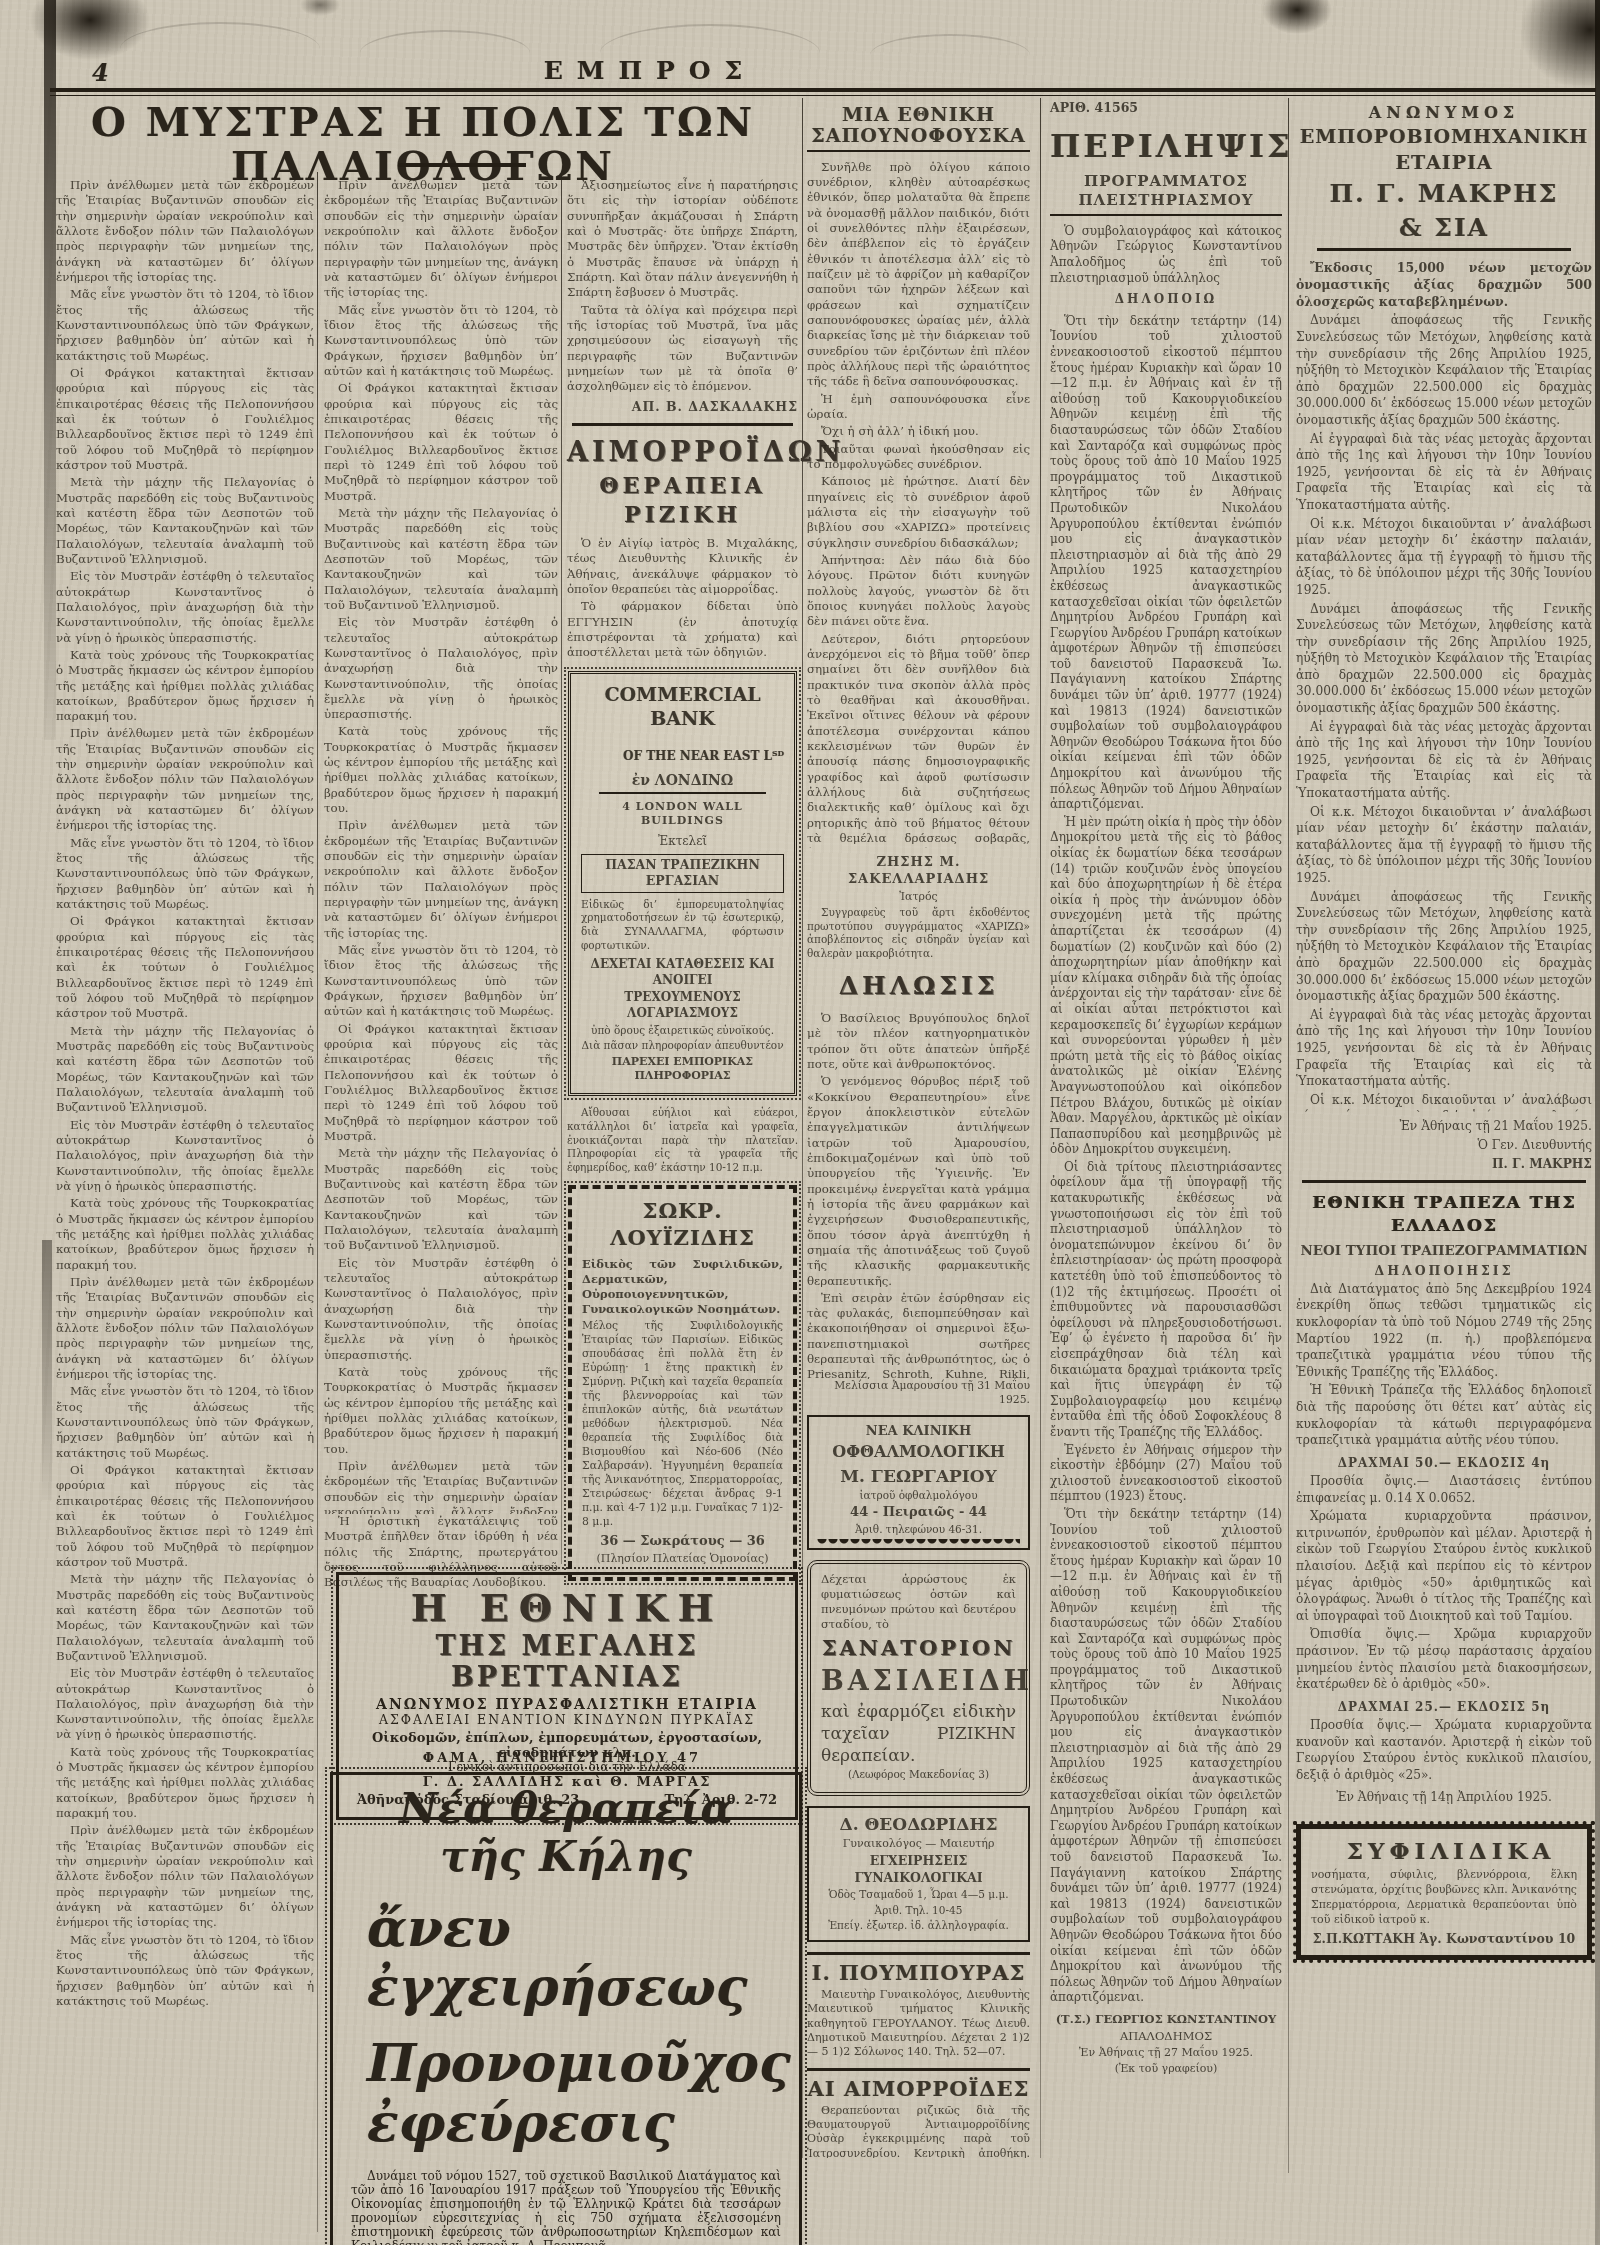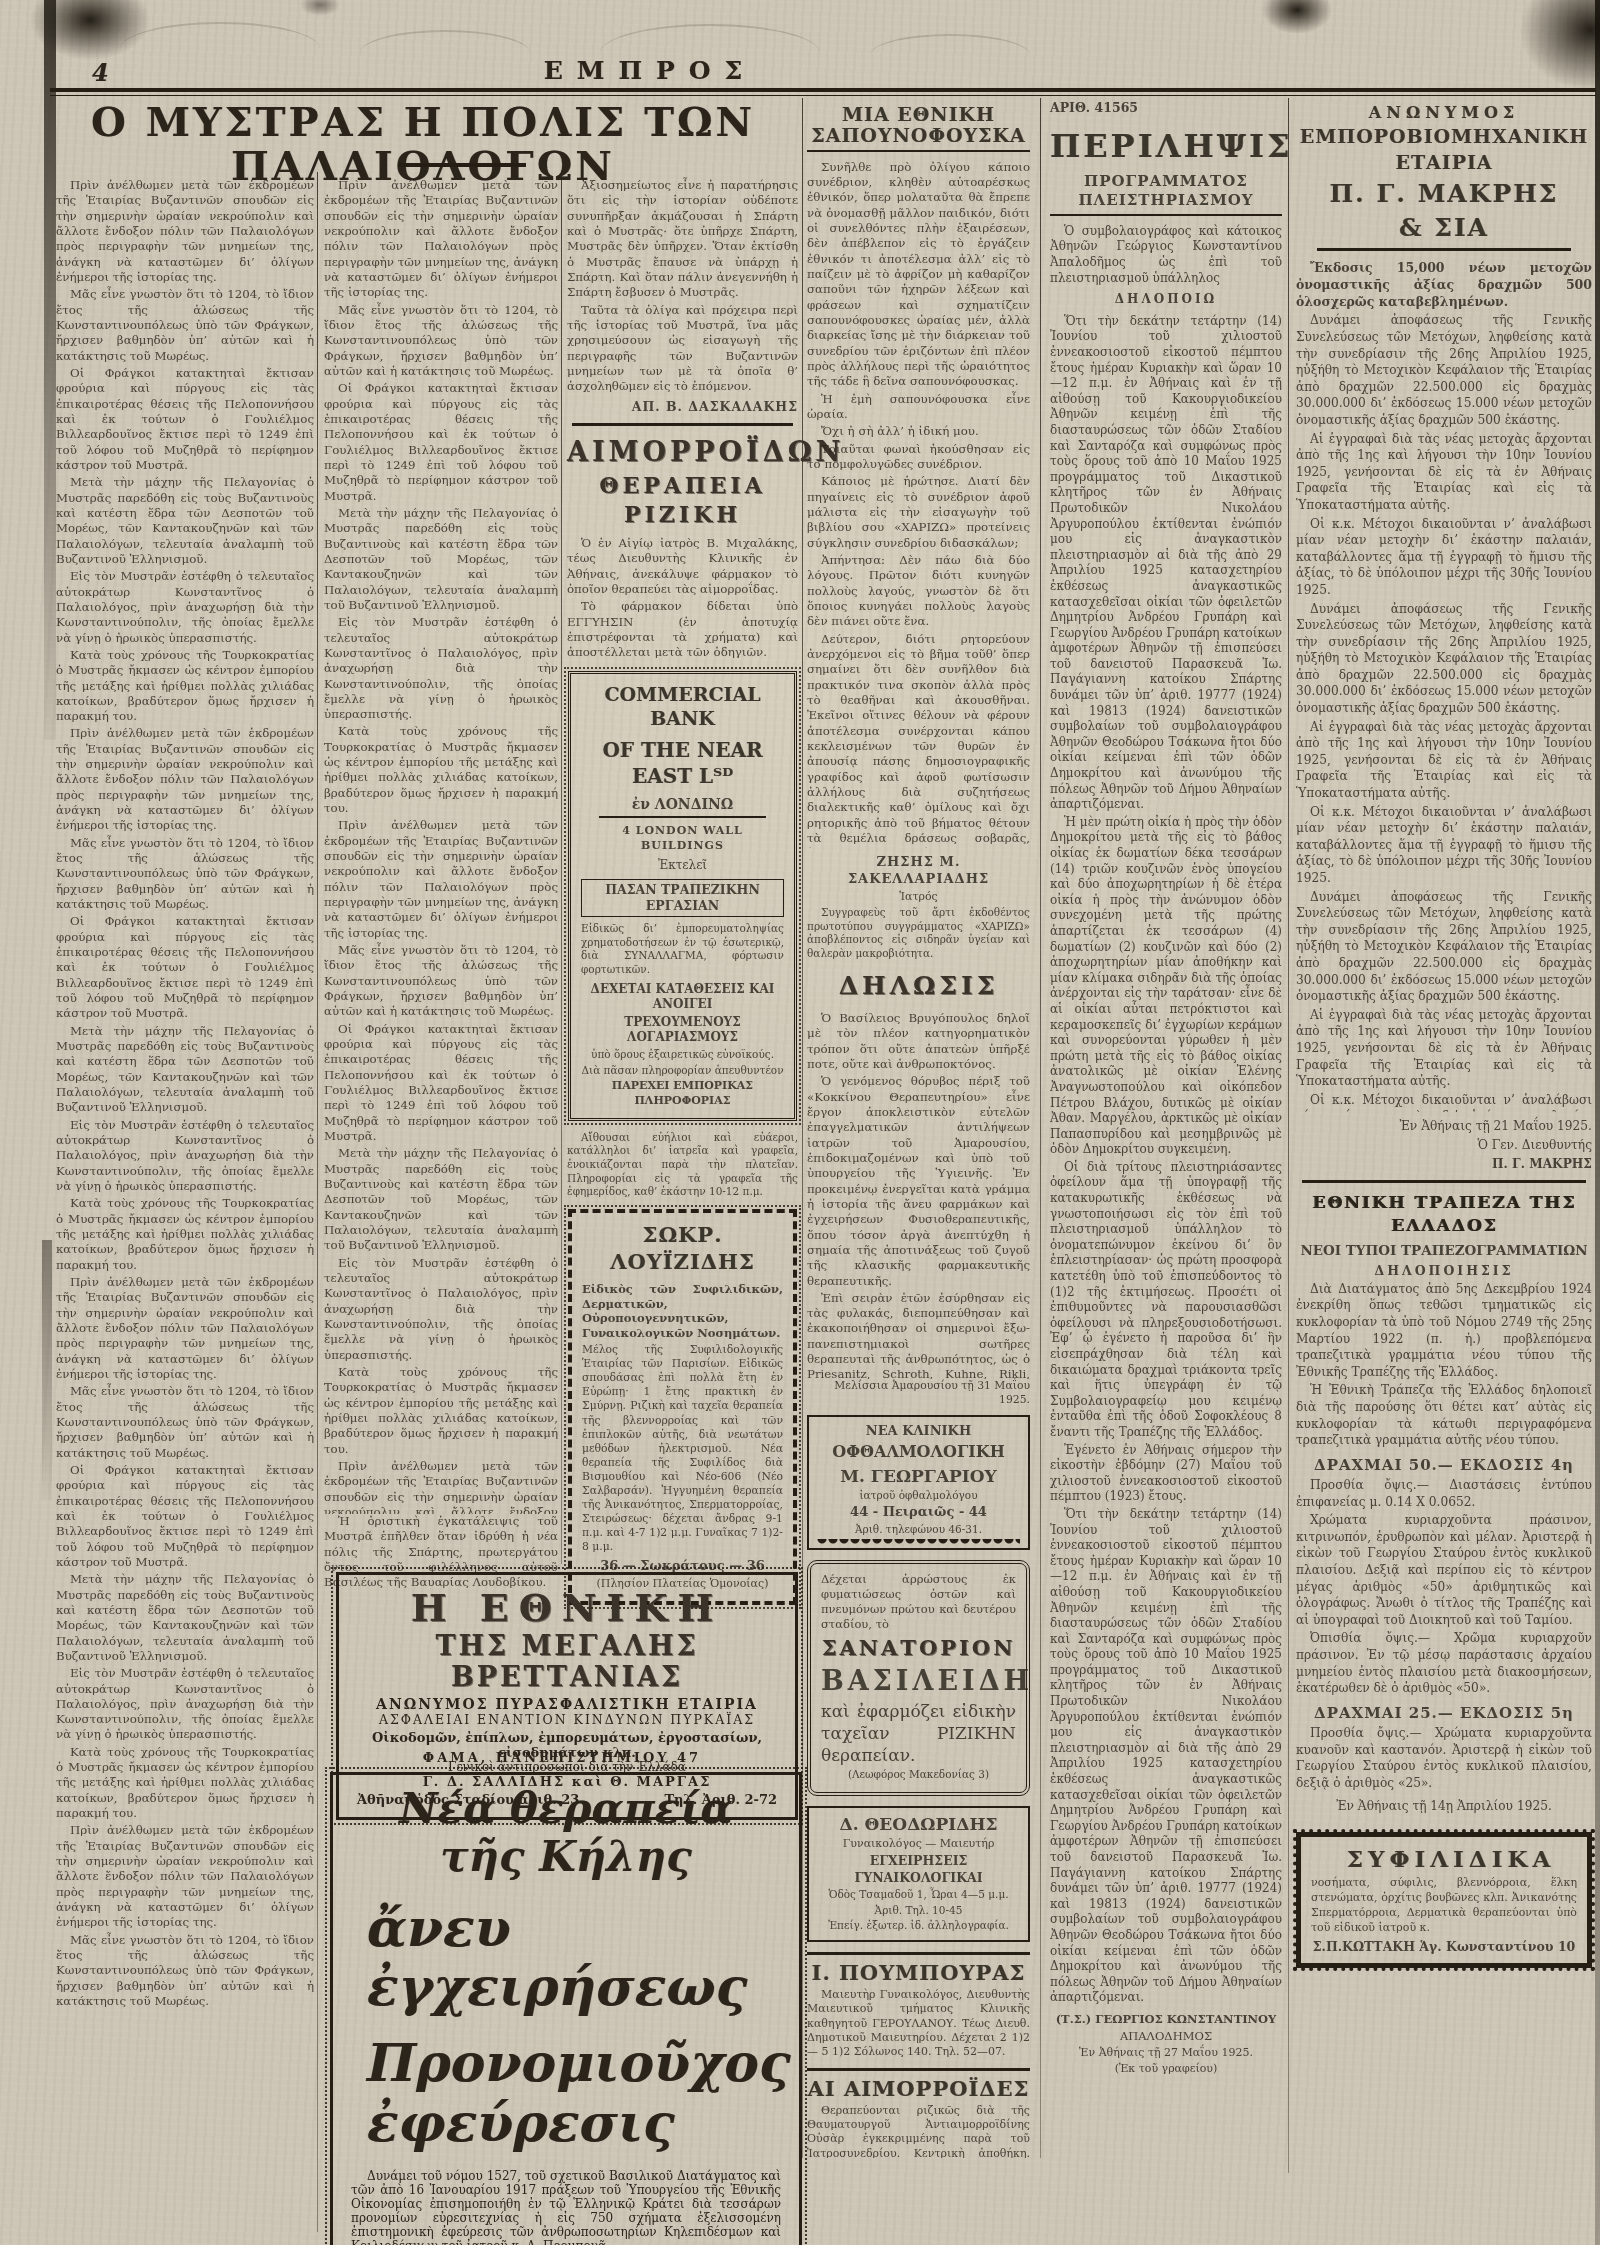--- a/index.html
+++ b/index.html
@@ -53,21 +53,21 @@
   .ethniki-box,.kilis-box{position:absolute;border:3px solid var(--rule);outline:2px dotted rgba(36,30,21,.85);outline-offset:3px;padding:10px 18px;text-align:center;}
   .kilis-box{font-size:12px;text-align:justify;}
   .kilis-title{font-style:italic;font-weight:bold;text-align:center;font-size:42px;line-height:1.15;margin:0;}
   .kilis-title2{font-style:italic;font-weight:bold;font-size:52px;line-height:1.15;margin:16px;}
   .perih1{font-size:32px;font-weight:bold;text-align:center;letter-spacing:3px;margin:10px 0 4px;}
   .perih2{font-size:15px;font-weight:bold;text-align:center;border-bottom:2px solid var(--rule);padding-bottom:3px;margin-bottom:8px;letter-spacing:1px;}
   .makrish1{font-size:16px;font-weight:bold;text-align:center;letter-spacing:5px;margin-top:2px;}
   .makrish2{font-size:19px;font-weight:bold;text-align:center;letter-spacing:1px;}
   .makrish3{font-size:25px;font-weight:bold;text-align:center;letter-spacing:2px;border-bottom:3px solid var(--rule);display:block;width:86%;margin:2px auto 8px;padding-bottom:3px;}
   .banknh{font-size:17px;font-weight:bold;text-align:center;letter-spacing:2px;text-shadow:1px 0 0 var(--ink);}
-  .drachmai{font-weight:bold;text-align:center;font-size:15px;letter-spacing:1px;margin:6px 0 2px;}
+  .drachmai{font-weight:bold;text-align:center;font-size:12px;letter-spacing:1px;margin:6px 0 2px;}
   .syf-box{border:5px solid var(--rule);outline:4px dotted var(--rule);outline-offset:-1px;padding:6px 10px;margin-top:18px;}
   .syf-title{font-size:23px;font-weight:bold;text-align:center;letter-spacing:5px;margin:0 0 4px;}
 </style>
 </head>
 <body>
 
 <div class="noise"></div>
 <div class="blob" style="left:30px;top:-20px;width:120px;height:80px;"></div>
 <div class="blob" style="left:1262px;top:-14px;width:70px;height:48px;"></div>
 <div class="blob" style="left:1520px;top:-30px;width:140px;height:120px;"></div>
@@ -148,21 +148,21 @@
 
   <div style="margin-bottom:10px;">
     <div class="h-outline" style="font-size:27px;">ΑΙΜΟΡΡΟΪΔΩΝ</div>
     <div class="h-outline" style="font-size:22px;margin:2px 0 8px;">ΘΕΡΑΠΕΙΑ ΡΙΖΙΚΗ</div>
     <p style="text-indent:14px;">Ὁ ἐν Αἰγίῳ ἰατρὸς Β. Μιχαλάκης, τέως Διευθυντὴς Κλινικῆς ἐν Ἀθήναις, ἀνεκάλυψε φάρμακον τὸ ὁποῖον θεραπεύει τὰς αἱμορροΐδας.</p>
     <p style="text-indent:14px;">Τὸ φάρμακον δίδεται ὑπὸ ΕΓΓΥΗΣΙΝ (ἐν ἀποτυχίᾳ ἐπιστρέφονται τὰ χρήματα) καὶ ἀποστέλλεται μετὰ τῶν ὁδηγιῶν.</p>
   </div>
 
   <div class="adbox">
     <p class="center dist" style="font-size:19px;font-weight:bold;">COMMERCIAL BANK</p>
-    <p class="center dist" style="font-size:20px;font-weight:bold;margin-top:6px;">OF THE NEAR EAST Lᵀᴰ</p>
+    <p class="center dist" style="font-size:12px;font-weight:bold;margin-top:18px;text-align:right;">OF THE NEAR EAST Lᵀᴰ</p>
     <p class="center" style="font-size:14px;font-weight:bold;border-bottom:2px solid var(--rule);padding-bottom:3px;margin:6px 18px;">ἐν ΛΟΝΔΙΝΩ</p>
     <p class="center bank-ln" style="font-size:11px;font-weight:bold;">4 LONDON WALL BUILDINGS</p>
     <p class="center" style="font-size:12px;margin:5px 0;">Ἐκτελεῖ</p>
     <p class="center" style="font-size:12.5px;font-weight:bold;border:1px solid var(--rule);padding:2px;">ΠΑΣΑΝ ΤΡΑΠΕΖΙΚΗΝ ΕΡΓΑΣΙΑΝ</p>
     <p style="font-size:10.5px;margin-top:5px;">Εἰδικῶς δι’ ἐμπορευματοληψίας χρηματοδοτήσεων ἐν τῷ ἐσωτερικῷ, διὰ ΣΥΝΑΛΛΑΓΜΑ, φόρτωσιν φορτωτικῶν.</p>
     <p class="center" style="font-size:12px;font-weight:bold;margin-top:5px;">ΔΕΧΕΤΑΙ ΚΑΤΑΘΕΣΕΙΣ ΚΑΙ ΑΝΟΙΓΕΙ</p>
     <p class="center" style="font-size:12px;font-weight:bold;">ΤΡΕΧΟΥΜΕΝΟΥΣ ΛΟΓΑΡΙΑΣΜΟΥΣ</p>
     <p class="center" style="font-size:10.5px;">ὑπὸ ὅρους ἐξαιρετικῶς εὐνοϊκούς.</p>
     <p class="center" style="font-size:10.5px;">Διὰ πᾶσαν πληροφορίαν ἀπευθυντέον</p>
     <p class="center" style="font-size:11px;font-weight:bold;">ΠΑΡΕΧΕΙ ΕΜΠΟΡΙΚΑΣ ΠΛΗΡΟΦΟΡΙΑΣ</p>

